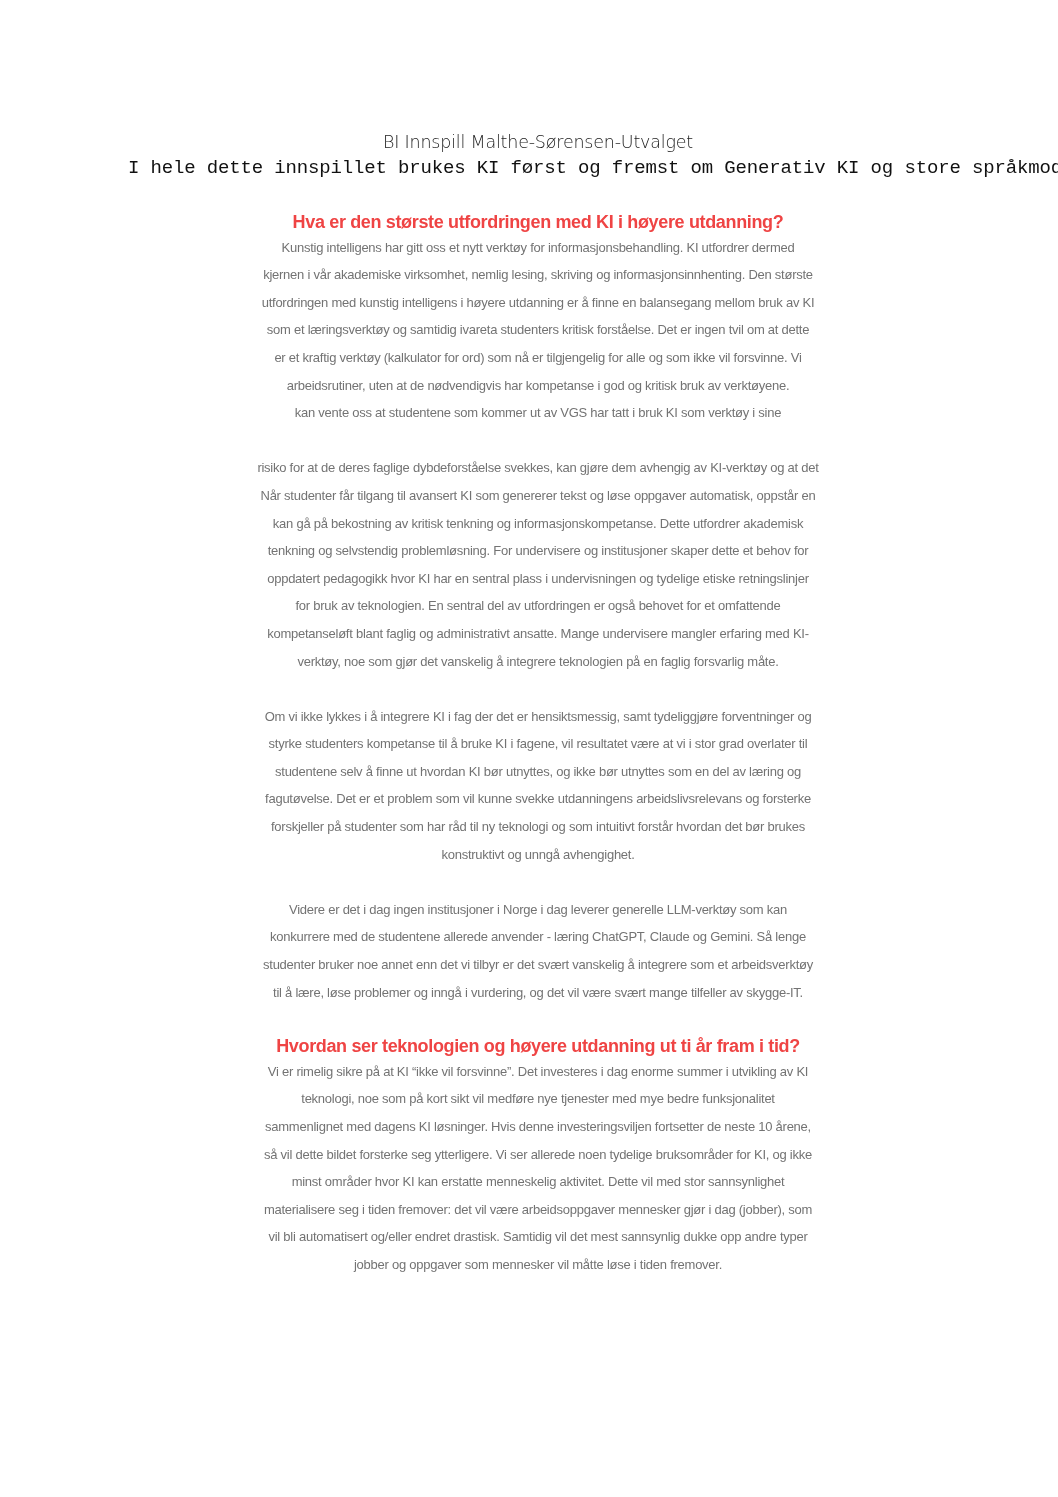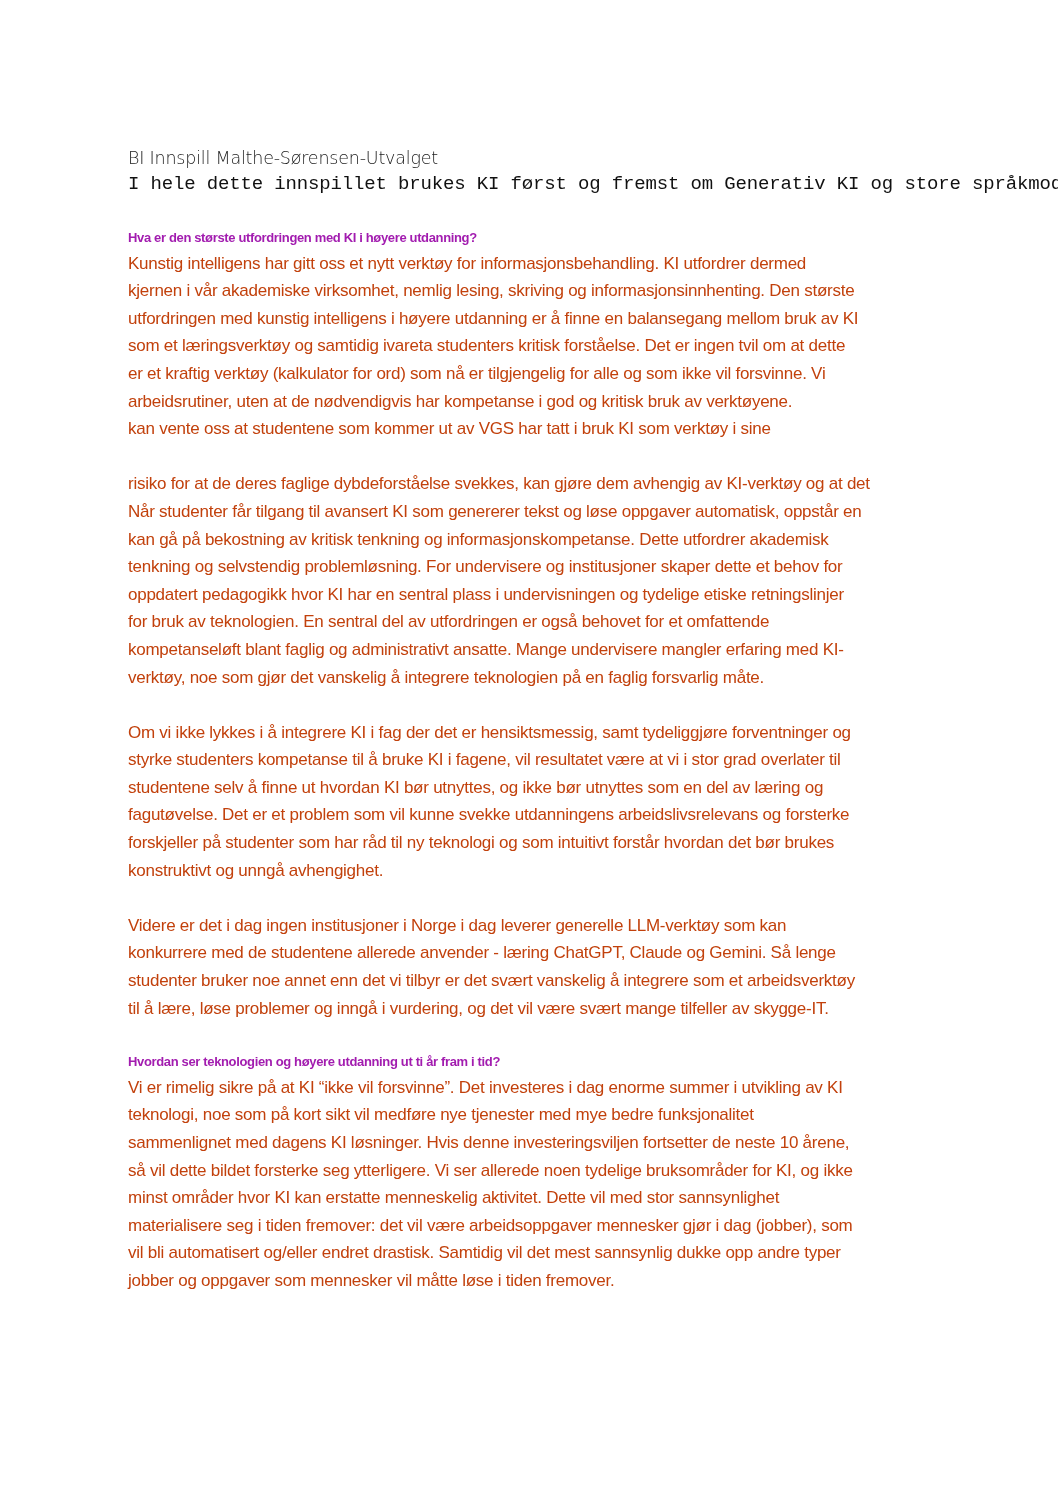--- a/index.html
+++ b/index.html
@@ -17,22 +17,23 @@
   .page {
     position: absolute;
     left: 0; top: 0;
     width: 1058px;
     height: 1497px;
     background: #ffffff;
   }
   .content {
     position: absolute;
     left: 128px;
-    top: 146px;
+    top: 130px;
     width: 820px;
+    text-align: center;
   }
   .doc-title {
     font-family: "DejaVu Sans", sans-serif;
     font-weight: 300;
     font-size: 17.5px;
     letter-spacing: -0.2px;
     line-height: 24px;
     height: 24px;
     white-space: nowrap;
     color: #1a1a1a;
@@ -40,32 +41,32 @@
   .intro {
     font-family: Liberation Mono, monospace;
     font-size: 19px;
     line-height: 28px;
     white-space: nowrap;
     letter-spacing: -0.15px;
   }
   .heading {
     font-family: "Liberation Sans", sans-serif;
     font-weight: bold;
-    font-size: 13px;
+    font-size: 18px;
     line-height: 24px;
     white-space: nowrap;
     letter-spacing: -0.35px;
-    color: #a21caf;
+    color: #ef4444;
   }
   .para {
     font-family: "Liberation Sans", sans-serif;
-    font-size: 17px;
+    font-size: 13px;
     line-height: 27.6px;
     letter-spacing: -0.25px;
-    color: #c2410c;
+    color: #737373;
   }
   .line {
     display: block;
     white-space: nowrap;
   }
   .gap {
     height: 27.6px;
   }
 </style>
 </head>

